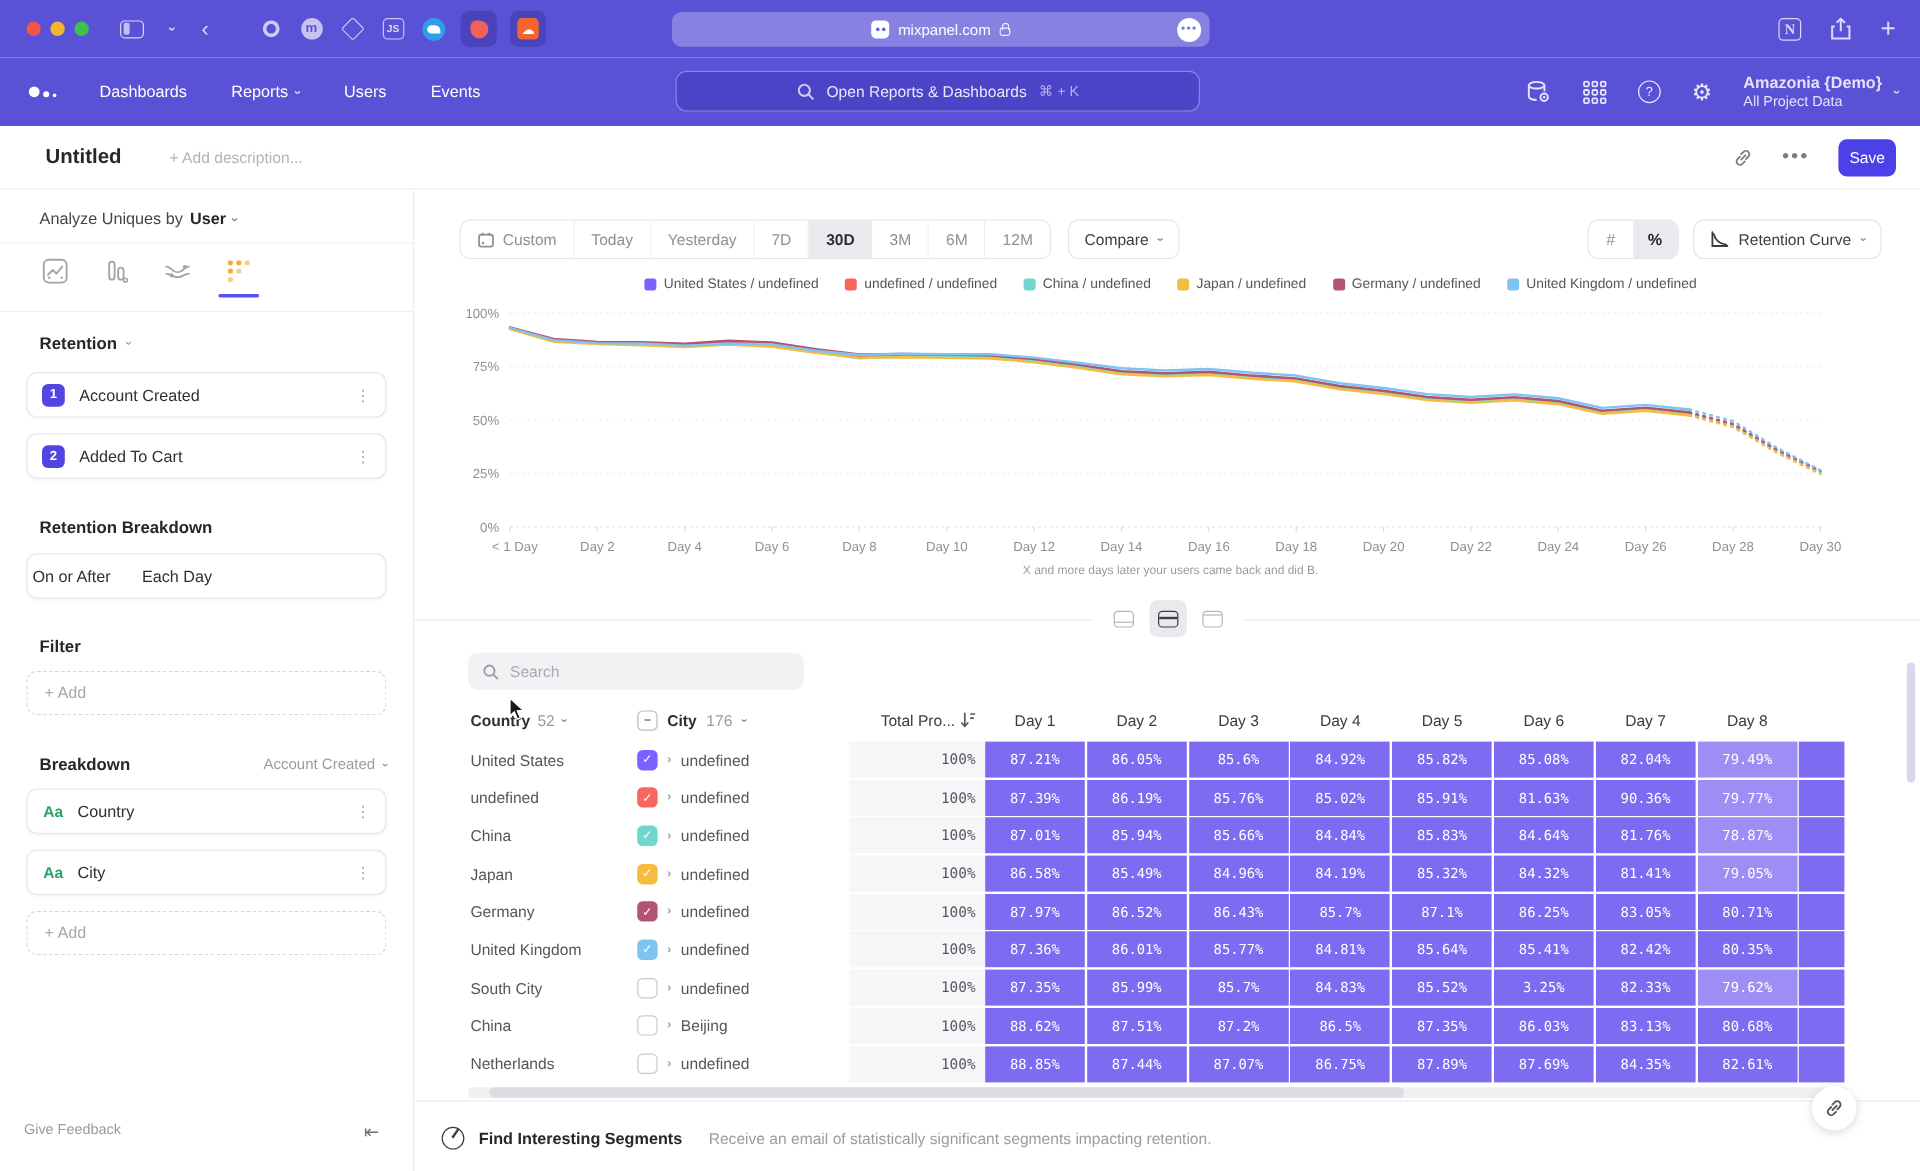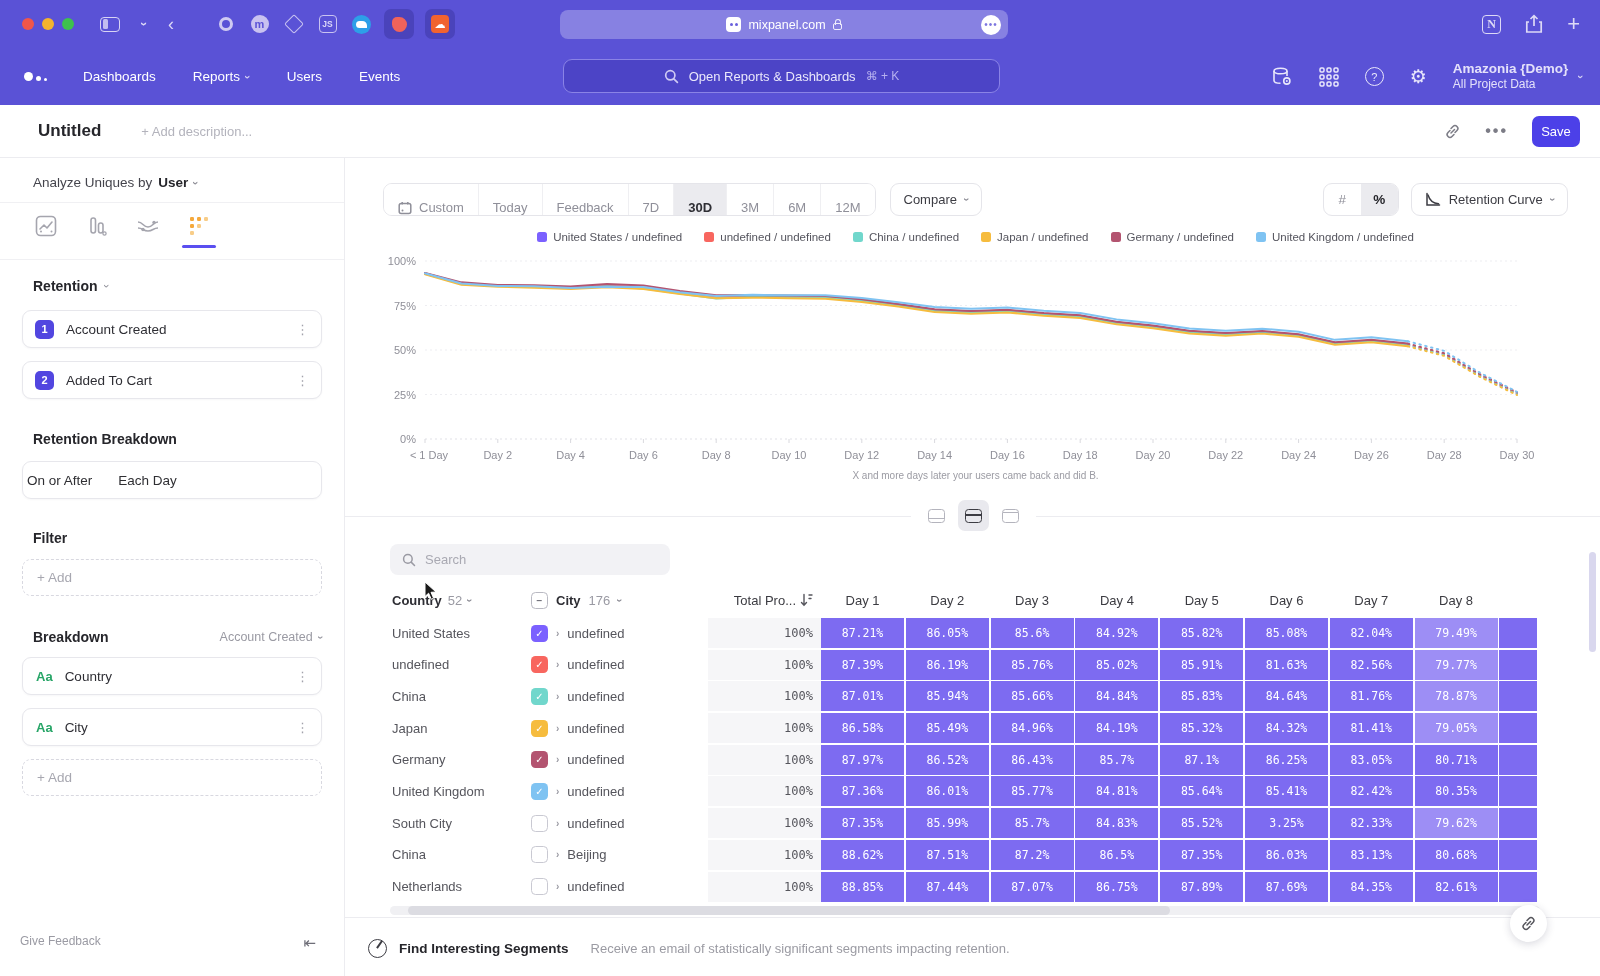--- a/index.html
+++ b/index.html
@@ -83,21 +83,21 @@
   .criteria-card { margin:0 22px; border:1px solid #e7e7ec; border-radius:9px; height:38px; display:flex; align-items:center; gap:26px; box-shadow:0 1px 2px rgba(40,40,70,.04); }
   .criteria-card span { margin-left:4px; }
   .criteria-card span + span { margin-left:0; }
   .feedback { position:absolute; left:20px; bottom:28px; font-size:12px; color:#9a9aa3; }
   .collapse { position:absolute; right:28px; bottom:24px; color:#6e6e78; font-size:15px; }
 
   
   .main { position:absolute; left:345px; top:158px; width:1255px; height:818px; background:#fff; }
   .controls { position:absolute; left:38px; top:25px; display:flex; gap:14px; }
   .seg-group { display:flex; border:1px solid #e5e5ea; border-radius:9px; overflow:hidden; height:33px; background:#fff; }
-  .seg { padding:0 14px; display:flex; align-items:flex-end; gap:7px; font-size:13px; color:#8f8f99; border-right:1px solid #efeff2; background:#fff; }
+  .seg { padding:0 14px; display:flex; align-items:center; gap:7px; font-size:13px; color:#8f8f99; border-right:1px solid #efeff2; background:#fff; }
   .seg:last-child { border-right:none; }
   .seg.sel { background:#ebebef; color:#2e2e34; font-weight:bold; }
   .btn { border:1px solid #e5e5ea; border-radius:9px; height:33px; display:flex; align-items:center; gap:8px; padding:0 13px; font-size:13px; color:#3c3c43; background:#fff; }
   .btn .chev { font-size:10px; color:#8d8d96; }
   .right-controls { position:absolute; right:32px; top:25px; display:flex; gap:12px; }
   .unit-group { display:flex; border:1px solid #e5e5ea; border-radius:9px; overflow:hidden; height:33px; }
   .unit { width:37px; display:flex; align-items:center; justify-content:center; font-size:13.5px; color:#8f8f99; }
   .unit.sel { background:#ebebef; color:#26262b; font-weight:bold; }
   .legend { position:absolute; left:38px; top:73px; width:1185px; display:flex; justify-content:center; gap:22px; font-size:11.5px; color:#55555e; }
   .lg-item { display:flex; align-items:center; gap:6px; }
@@ -389,21 +389,21 @@
               <line x1="4.2" y1="1" x2="4.2" y2="3.5" stroke="#8f8f99" stroke-width="1.5"></line>
               <line x1="9.8" y1="1" x2="9.8" y2="3.5" stroke="#8f8f99" stroke-width="1.5"></line>
               <circle cx="4.5" cy="9.5" r="1" fill="#8f8f99"></circle>
             </svg>
             <span>Custom</span>
           </div>
           <div class="seg">
             <span>Today</span>
           </div>
           <div class="seg">
-            <span>Feedback</span>
+            <span>Yesterday</span>
           </div>
           <div class="seg">
             <span>7D</span>
           </div>
           <div class="seg sel">
             <span>30D</span>
           </div>
           <div class="seg">
             <span>3M</span>
           </div>
@@ -600,21 +600,21 @@
             <span class="rchev">›</span>
             <span>undefined</span>
           </div>
           <div class="col-total tot">100%</div>
           <div class="cell">87.39%</div>
           <div class="cell">86.19%</div>
           <div class="cell">85.76%</div>
           <div class="cell">85.02%</div>
           <div class="cell">85.91%</div>
           <div class="cell">81.63%</div>
-          <div class="cell">82.56%</div>
+          <div class="cell">90.36%</div>
           <div class="cell lt">79.77%</div>
           <div class="cell sliver"></div>
         </div>
         <div class="trow">
           <div class="col-country">
             <span>China</span>
           </div>
           <div class="col-city">
             <span class="cb" style="background: rgb(113, 215, 204);">✓</span>
             <span class="rchev">›</span>

